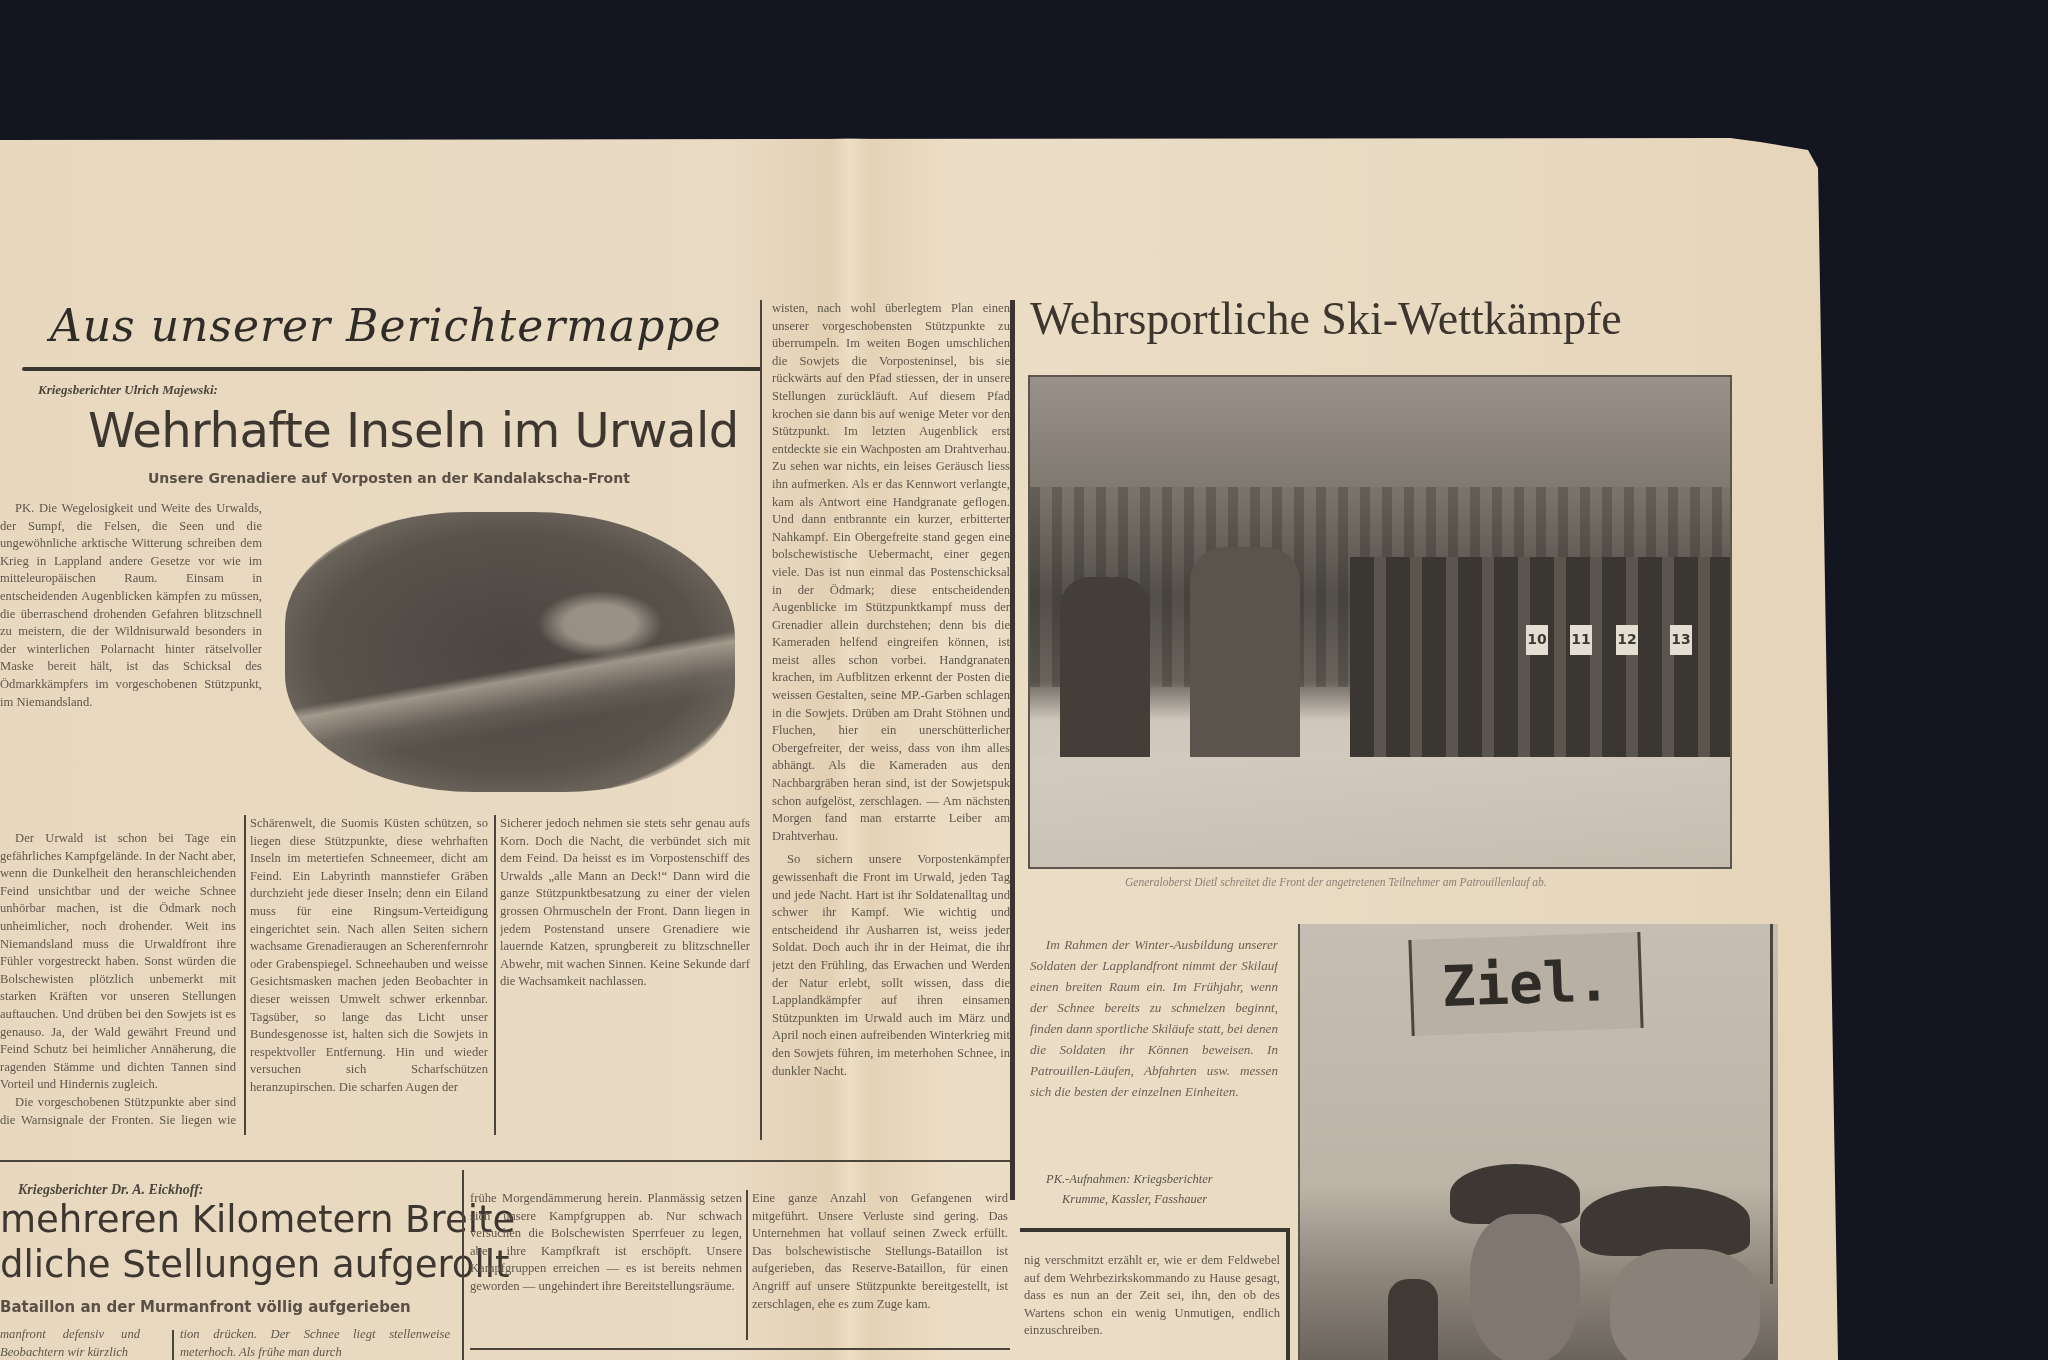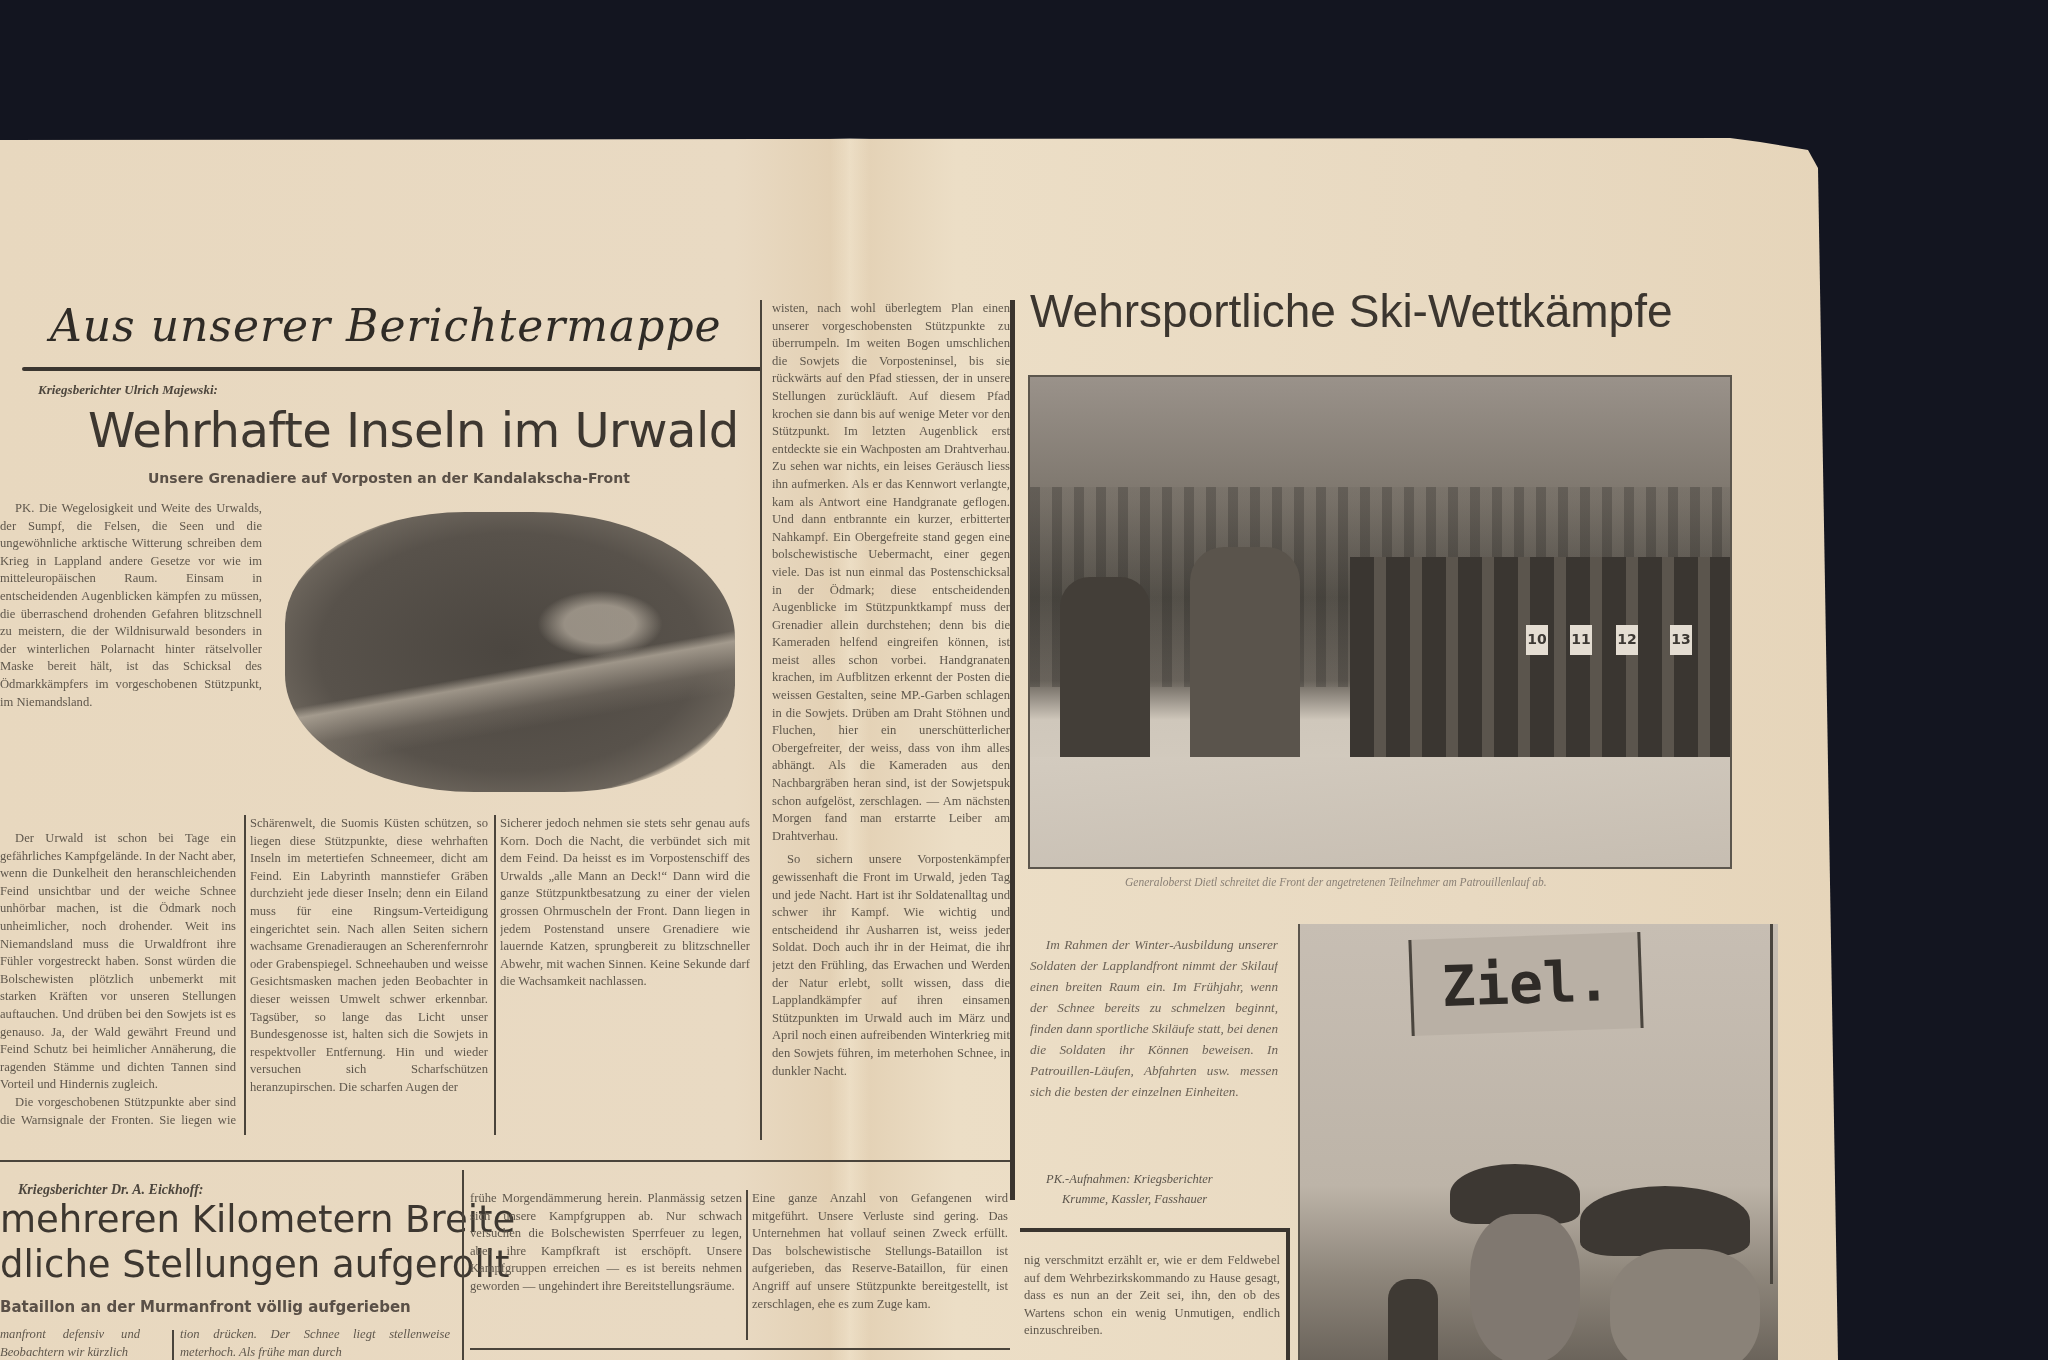--- a/index.html
+++ b/index.html
@@ -133,21 +133,21 @@
 <div class="abs col-text no-indent" style="left:0; top:1326px; width:140px; height:34px; overflow:hidden; font-style:italic;">manfront defensiv und Beobachtern wir kürzlich</div>
 <div class="abs vrule" style="left:172px; top:1330px; height:30px;"></div>
 <div class="abs col-text no-indent" style="left:180px; top:1326px; width:270px; height:34px; overflow:hidden; font-style:italic;">tion drücken. Der Schnee liegt stellenweise meterhoch. Als frühe man durch</div>
 <div class="abs vrule" style="left:462px; top:1170px; height:190px;"></div>
 
 <div class="abs col-text no-indent" style="left:470px; top:1190px; width:272px; height:150px; overflow:hidden;">frühe Morgendämmerung herein. Planmässig setzen sich unsere Kampfgruppen ab. Nur schwach versuchen die Bolschewisten Sperrfeuer zu legen, aber ihre Kampfkraft ist erschöpft. Unsere Kampfgruppen erreichen — es ist bereits nehmen geworden — ungehindert ihre Bereitstellungsräume.</div>
 <div class="abs vrule" style="left:746px; top:1190px; height:150px;"></div>
 <div class="abs col-text no-indent" style="left:752px; top:1190px; width:256px; height:150px; overflow:hidden;">Eine ganze Anzahl von Gefangenen wird mitgeführt. Unsere Verluste sind gering. Das Unternehmen hat vollauf seinen Zweck erfüllt. Das bolschewistische Stellungs-Bataillon ist aufgerieben, das Reserve-Bataillon, für einen Angriff auf unsere Stützpunkte bereitgestellt, ist zerschlagen, ehe es zum Zuge kam.</div>
 <div class="abs hrule" style="left:470px; top:1348px; width:540px;"></div>
 
-<div class="abs" style="left:1030px; top:284px; font-family:Liberation Sans, sans-serif; font-size:46px; color:#3c362f; white-space:nowrap;">Wehrsportliche Ski-Wettkämpfe</div>
+<div class="abs" style="left:1030px; top:292px; font-family:Liberation Serif, serif; font-size:46px; color:#3c362f; white-space:nowrap;">Wehrsportliche Ski-Wettkämpfe</div>
 
 <div class="abs photo" style="left:1028px; top:375px; width:704px; height:494px; overflow:hidden;">
   <div class="abs photo-trees" style="left:0; top:110px; width:704px; height:200px; opacity:0.6;"></div>
   <div class="abs" style="left:30px; top:200px; width:90px; height:250px; background:#433e38; border-radius:30px 30px 6px 6px;"></div>
   <div class="abs" style="left:160px; top:170px; width:110px; height:300px; background:#5a544c; border-radius:34px 34px 6px 6px;"></div>
   <div class="abs" style="left:320px; top:180px; width:380px; height:200px; background:repeating-linear-gradient(90deg,#3a3631 0 24px,#5b554d 24px 36px);"></div>
   <div class="abs bib" style="left:496px; top:248px;">10</div>
   <div class="abs bib" style="left:540px; top:248px;">11</div>
   <div class="abs bib" style="left:586px; top:248px;">12</div>
   <div class="abs bib" style="left:640px; top:248px;">13</div>

